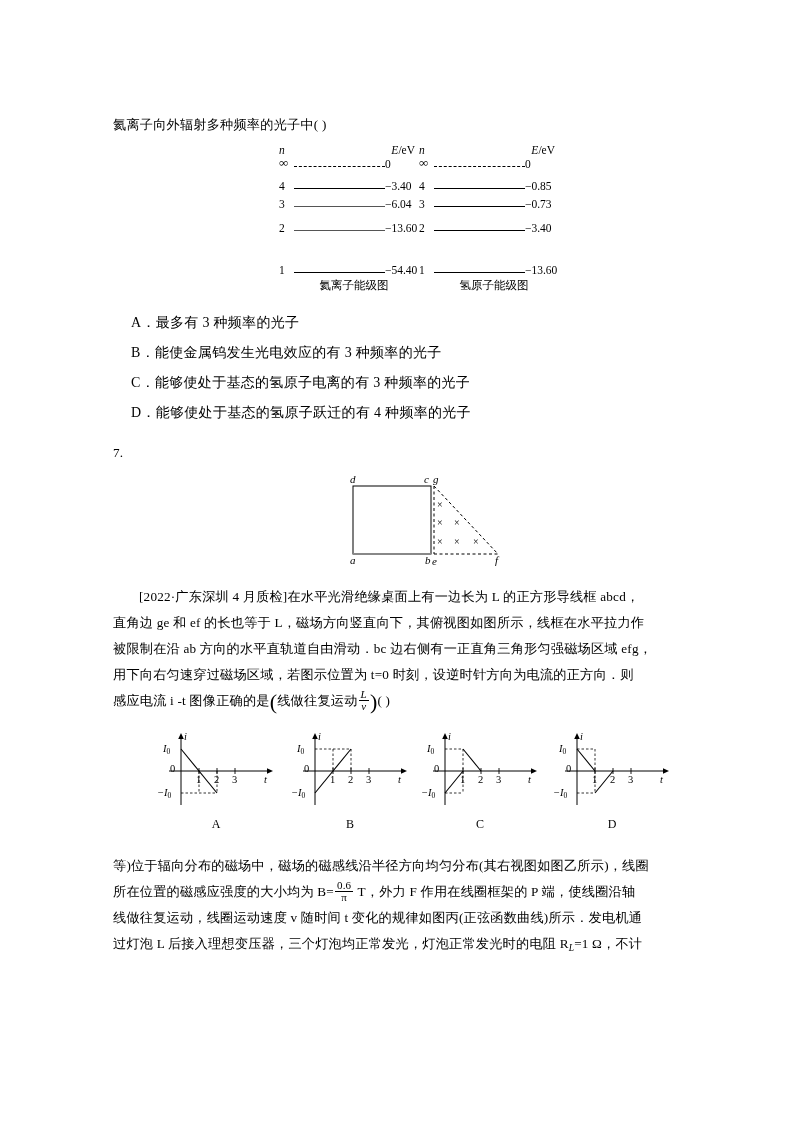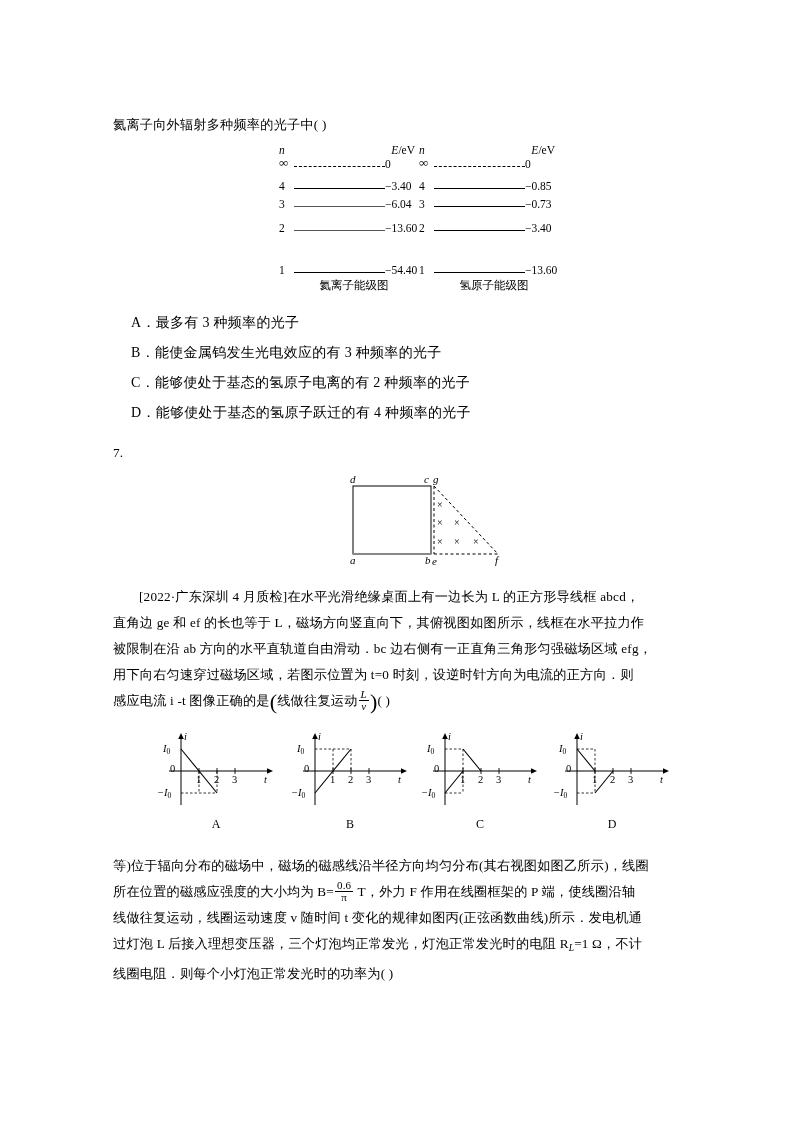--- a/index.html
+++ b/index.html
@@ -233,21 +233,21 @@
           <span class="line"></span>
           <span class="elab">−13.60</span>
         </div>
         <div class="caption" style="top:134px;">氢原子能级图</div>
       </div>
     </div>
 
     <div style="margin-top:8px;">
       <p class="opt">A．最多有 3 种频率的光子</p>
       <p class="opt">B．能使金属钨发生光电效应的有 3 种频率的光子</p>
-      <p class="opt">C．能够使处于基态的氢原子电离的有 2 种频率的光子</p>
+      <p class="opt">C．能够使处于基态的氢原子电离的有 3 种频率的光子</p>
       <p class="opt">D．能够使处于基态的氢原子跃迁的有 4 种频率的光子</p>
     </div>
 
     <p class="para" style="margin-top:12px;">7.</p>
 
     <div class="fig-loop">
       <div class="loopbox">
         <svg class="gsvg" width="180" height="100" viewBox="0 0 180 100">
 
           <rect x="18" y="14" width="78" height="68" fill="none" stroke="#000" stroke-width="1"></rect>
@@ -403,17 +403,16 @@
         <span style="position:absolute; left:81px; top:45px; font-size:10.5px;">3</span>
         <div class="glabel">D</div>
       </div>
     </div>
 
     <div style="margin-top:16px;">
       <p class="para">等)位于辐向分布的磁场中，磁场的磁感线沿半径方向均匀分布(其右视图如图乙所示)，线圈</p>
       <p class="para"><span>所在位置的磁感应强度的大小均为 B=</span><span class="frac"><span class="n">0.6</span><span class="d">π</span></span><span> T，外力 F 作用在线圈框架的 P 端，使线圈沿轴</span></p>
       <p class="para">线做往复运动，线圈运动速度 v 随时间 t 变化的规律如图丙(正弦函数曲线)所示．发电机通</p>
       <p class="para"><span>过灯泡 L 后接入理想变压器，三个灯泡均正常发光，灯泡正常发光时的电阻 R</span><span class="sub it">L</span><span>=1 Ω，不计</span></p>
-      <p class="para">线圈电阻．则每个小灯泡正常发光时的功率为(      )</p>
     </div>
 
   </div>
 </div>
 
 </body></html>

